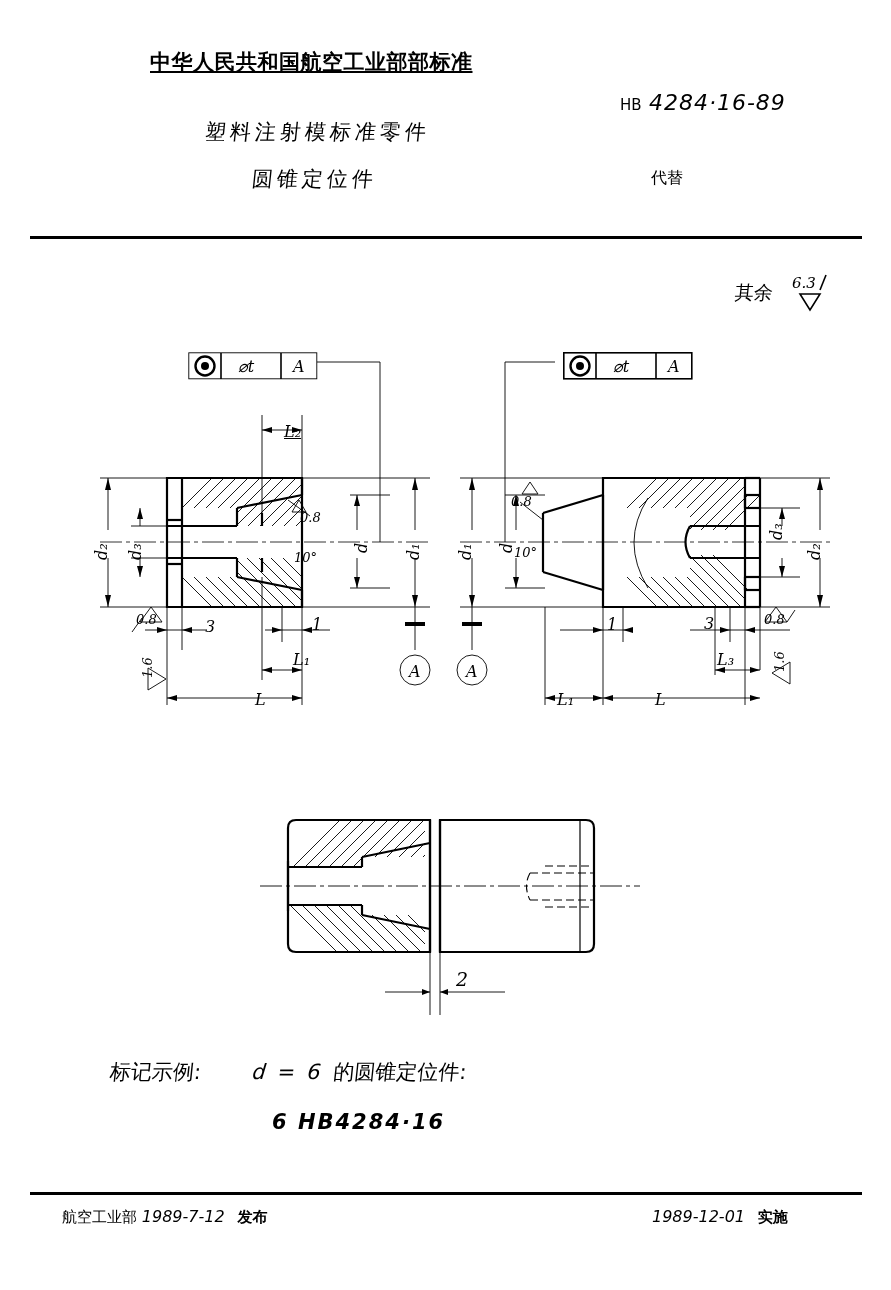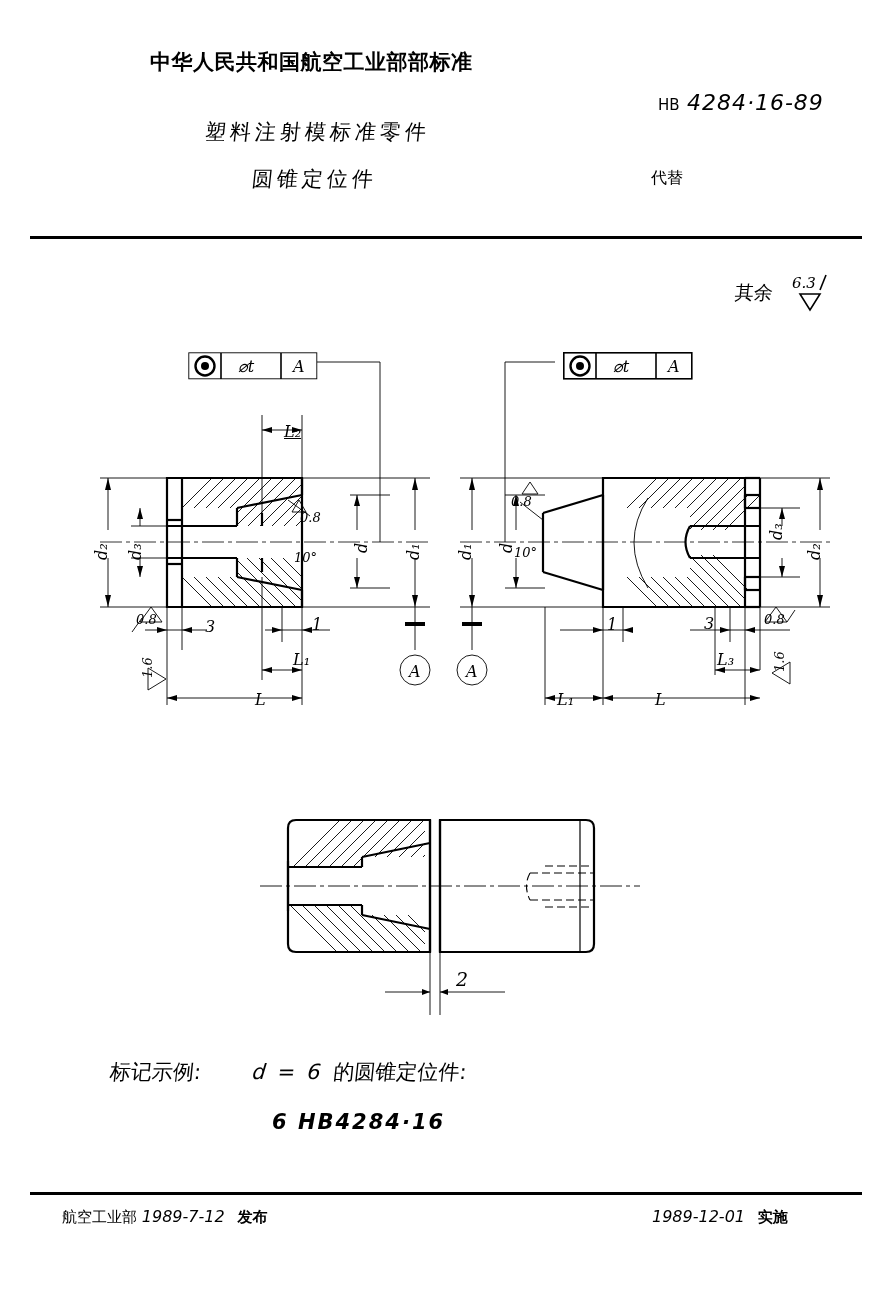--- a/index.html
+++ b/index.html
@@ -20,20 +20,21 @@
   .abs { position: absolute; }
 
   
   .hdr-main {
     left: 150px; top: 48px;
     font-size: 21px;
     font-weight: bold;
     letter-spacing: 0.5px;
     color: #000;
     font-family: "DejaVu Sans", sans-serif;
+    text-decoration: underline;
   }
   .hdr-sub1 {
     left: 205px; top: 118px;
     font-size: 21px;
     font-family: "DejaVu Sans", sans-serif;
     letter-spacing: 4px;
     color: #000;
     transform: skewX(-6deg);
   }
   .hdr-sub2 {
@@ -44,21 +45,21 @@
     color: #000;
     transform: skewX(-6deg);
   }
   .std-no {
     left: 620px; top: 90px;
     font-size: 20px;
     font-family: "DejaVu Sans", sans-serif;
     color: #000;
     letter-spacing: 1px;
   }
-  .std-no .hb { font-size: 15px; letter-spacing: 0; margin-left: 38px; }
+  .std-no .hb { font-size: 15px; letter-spacing: 0; }
   .std-no .num { font-style: italic; font-size: 22px; }
   .replaces {
     left: 651px; top: 168px;
     font-size: 16px;
     font-family: "DejaVu Sans", sans-serif;
     color: #000;
   }
   .rule {
     left: 30px; width: 832px;
     height: 0;

